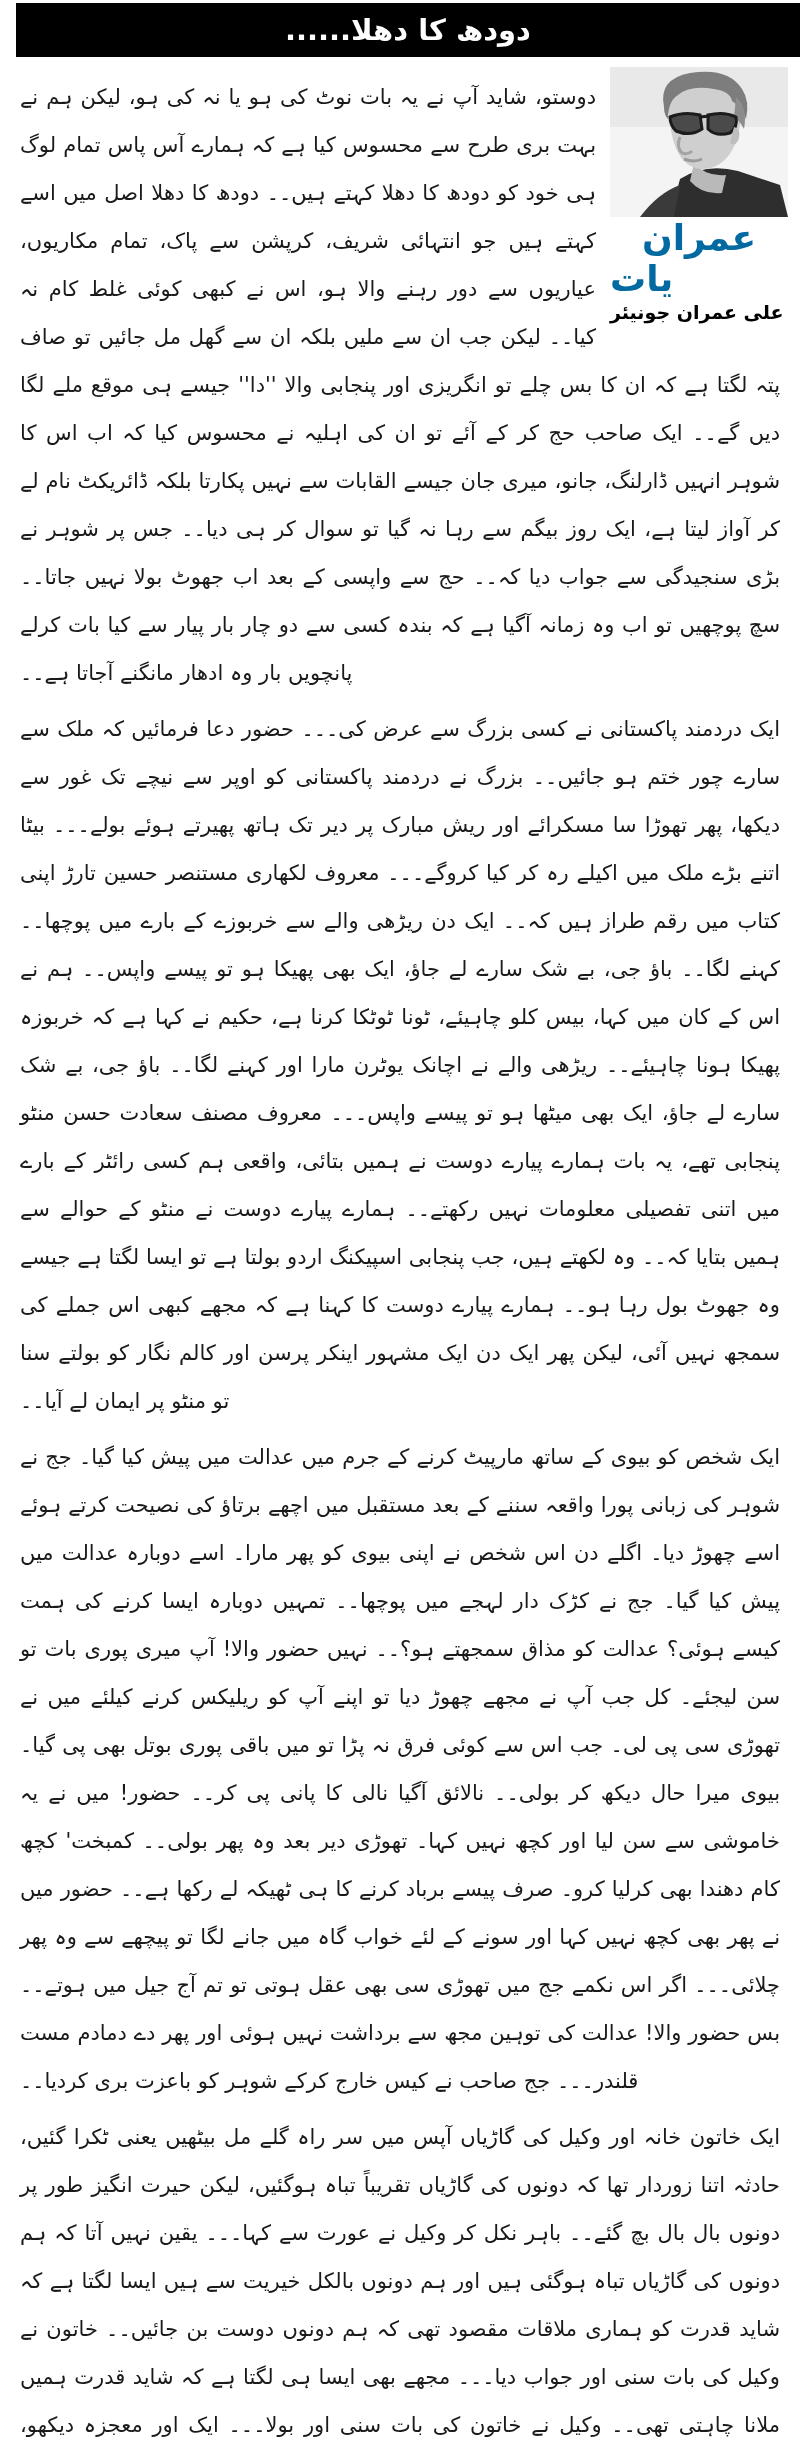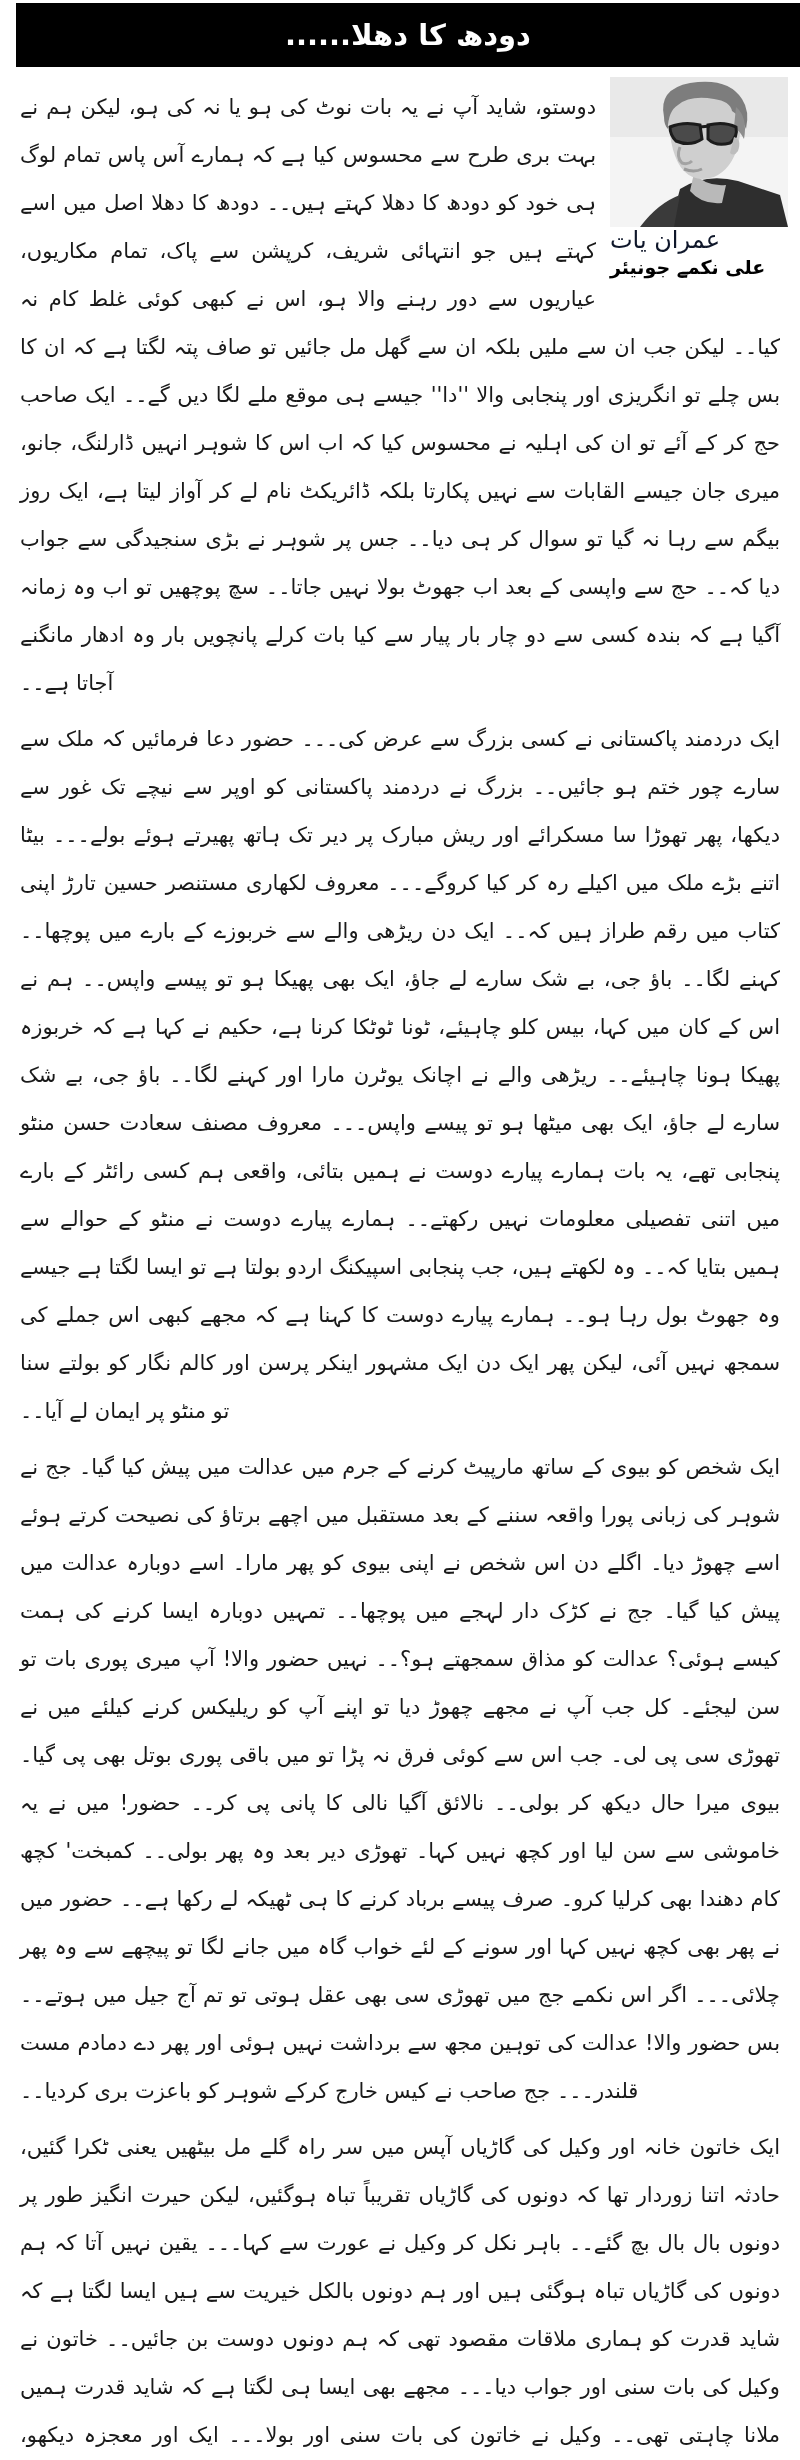--- a/index.html
+++ b/index.html
@@ -1,35 +1,35 @@
 <!DOCTYPE html>
 <html lang="ur"><head>
 <meta charset="utf-8">
 <style>
   html,body{margin:0;padding:0;}
   body{
     width:800px;height:2460px;background:#ffffff;color:#1a1a1a;
     font-family:"DejaVu Sans",sans-serif;overflow:hidden;
   }
   .header{
-    background:#000000;height:67px;border-top:3px solid #ffffff;box-sizing:border-box;
+    background:#000000;height:57px;border-top:3px solid #ffffff;box-sizing:border-box;
     display:flex;align-items:center;justify-content:center;margin-left:16px;
   }
   .header-title{color:#ffffff;font-size:29px;font-weight:bold;direction:rtl;}
   .article{
     direction:rtl;text-align:justify;text-align-last:left;
     padding:8px 12px 0 12px;font-size:21px;line-height:48px;
   }
   .article p{margin:8px;}
   .author-box{
     float:right;width:178px;margin:2px 0 6px 14px;text-align:center;direction:rtl;
   }
   .photo-frame{width:178px;height:150px;overflow:hidden;}
   .photo-frame svg{display:block;}
-  .column-logo{font-size:24px;font-weight:400;line-height:1.15;color:#0f172a;}
+  .column-logo{font-size:36px;font-weight:700;line-height:1.15;color:#0369a1;}
   .author-name{font-size:19px;font-weight:bold;line-height:1.3;color:#000;}
   .author-email{
     direction:ltr;font-size:13.5px;font-weight:bold;color:#111;
     border-bottom:2px solid #222;display:inline-block;padding-bottom:1px;margin-top:3px;
     font-family:"DejaVu Sans",sans-serif;
   }
 </style>
 </head>
 <body>
 
@@ -59,21 +59,21 @@
         <path d="M98 48 Q114 44 126 50 Q128 60 120 66 Q106 70 98 62 Z" fill="#4a4a4a" stroke="#1c1c1c" stroke-width="3"></path>
         <path d="M90 50 L100 49" stroke="#1c1c1c" stroke-width="3" fill="none"></path>
 
         <path d="M70 70 Q66 80 72 86 Q78 88 82 84" fill="none" stroke="#a3a3a3" stroke-width="3"></path>
         <path d="M74 92 Q84 96 92 92" fill="none" stroke="#9a9a9a" stroke-width="3"></path>
 
         <path d="M124 60 Q132 62 128 74 Q124 80 120 76 Z" fill="#bdbdbd"></path>
       </svg>
     </div>
     <div class="column-logo">عمران یات</div>
-    <div class="author-name">علی نکمے جونیئر</div>
+    <div class="author-name">علی عمران جونیئر</div>
   </aside>
 
   <p>دوستو، شاید آپ نے یہ بات نوٹ کی ہو یا نہ کی ہو، لیکن ہم نے بہت بری طرح سے محسوس کیا ہے کہ ہمارے آس پاس تمام لوگ ہی خود کو دودھ کا دھلا کہتے ہیں۔۔ دودھ کا دھلا اصل میں اسے کہتے ہیں جو انتہائی شریف، کرپشن سے پاک، تمام مکاریوں، عیاریوں سے دور رہنے والا ہو، اس نے کبھی کوئی غلط کام نہ کیا۔۔ لیکن جب ان سے ملیں بلکہ ان سے گھل مل جائیں تو صاف پتہ لگتا ہے کہ ان کا بس چلے تو انگریزی اور پنجابی والا ''دا'' جیسے ہی موقع ملے لگا دیں گے۔۔ ایک صاحب حج کر کے آئے تو ان کی اہلیہ نے محسوس کیا کہ اب اس کا شوہر انہیں ڈارلنگ، جانو، میری جان جیسے القابات سے نہیں پکارتا بلکہ ڈائریکٹ نام لے کر آواز لیتا ہے، ایک روز بیگم سے رہا نہ گیا تو سوال کر ہی دیا۔۔ جس پر شوہر نے بڑی سنجیدگی سے جواب دیا کہ۔۔ حج سے واپسی کے بعد اب جھوٹ بولا نہیں جاتا۔۔ سچ پوچھیں تو اب وہ زمانہ آگیا ہے کہ بندہ کسی سے دو چار بار پیار سے کیا بات کرلے پانچویں بار وہ ادھار مانگنے آجاتا ہے۔۔</p>
   <p>ایک دردمند پاکستانی نے کسی بزرگ سے عرض کی۔۔۔ حضور دعا فرمائیں کہ ملک سے سارے چور ختم ہو جائیں۔۔ بزرگ نے دردمند پاکستانی کو اوپر سے نیچے تک غور سے دیکھا، پھر تھوڑا سا مسکرائے اور ریش مبارک پر دیر تک ہاتھ پھیرتے ہوئے بولے۔۔۔ بیٹا اتنے بڑے ملک میں اکیلے رہ کر کیا کروگے۔۔۔ معروف لکھاری مستنصر حسین تارڑ اپنی کتاب میں رقم طراز ہیں کہ۔۔ ایک دن ریڑھی والے سے خربوزے کے بارے میں پوچھا۔۔ کہنے لگا۔۔ باؤ جی، بے شک سارے لے جاؤ، ایک بھی پھیکا ہو تو پیسے واپس۔۔ ہم نے اس کے کان میں کہا، بیس کلو چاہیئے، ٹونا ٹوٹکا کرنا ہے، حکیم نے کہا ہے کہ خربوزہ پھیکا ہونا چاہیئے۔۔ ریڑھی والے نے اچانک یوٹرن مارا اور کہنے لگا۔۔ باؤ جی، بے شک سارے لے جاؤ، ایک بھی میٹھا ہو تو پیسے واپس۔۔۔ معروف مصنف سعادت حسن منٹو پنجابی تھے، یہ بات ہمارے پیارے دوست نے ہمیں بتائی، واقعی ہم کسی رائٹر کے بارے میں اتنی تفصیلی معلومات نہیں رکھتے۔۔ ہمارے پیارے دوست نے منٹو کے حوالے سے ہمیں بتایا کہ۔۔ وہ لکھتے ہیں، جب پنجابی اسپیکنگ اردو بولتا ہے تو ایسا لگتا ہے جیسے وہ جھوٹ بول رہا ہو۔۔ ہمارے پیارے دوست کا کہنا ہے کہ مجھے کبھی اس جملے کی سمجھ نہیں آئی، لیکن پھر ایک دن ایک مشہور اینکر پرسن اور کالم نگار کو بولتے سنا تو منٹو پر ایمان لے آیا۔۔</p>
   <p>ایک شخص کو بیوی کے ساتھ مارپیٹ کرنے کے جرم میں عدالت میں پیش کیا گیا۔ جج نے شوہر کی زبانی پورا واقعہ سننے کے بعد مستقبل میں اچھے برتاؤ کی نصیحت کرتے ہوئے اسے چھوڑ دیا۔ اگلے دن اس شخص نے اپنی بیوی کو پھر مارا۔ اسے دوبارہ عدالت میں پیش کیا گیا۔ جج نے کڑک دار لہجے میں پوچھا۔۔ تمہیں دوبارہ ایسا کرنے کی ہمت کیسے ہوئی؟ عدالت کو مذاق سمجھتے ہو؟۔۔ نہیں حضور والا! آپ میری پوری بات تو سن لیجئے۔ کل جب آپ نے مجھے چھوڑ دیا تو اپنے آپ کو ریلیکس کرنے کیلئے میں نے تھوڑی سی پی لی۔ جب اس سے کوئی فرق نہ پڑا تو میں باقی پوری بوتل بھی پی گیا۔ بیوی میرا حال دیکھ کر بولی۔۔ نالائق آگیا نالی کا پانی پی کر۔۔ حضور! میں نے یہ خاموشی سے سن لیا اور کچھ نہیں کہا۔ تھوڑی دیر بعد وہ پھر بولی۔۔ کمبخت' کچھ کام دھندا بھی کرلیا کرو۔ صرف پیسے برباد کرنے کا ہی ٹھیکہ لے رکھا ہے۔۔ حضور میں نے پھر بھی کچھ نہیں کہا اور سونے کے لئے خواب گاہ میں جانے لگا تو پیچھے سے وہ پھر چلائی۔۔۔ اگر اس نکمے جج میں تھوڑی سی بھی عقل ہوتی تو تم آج جیل میں ہوتے۔۔ بس حضور والا! عدالت کی توہین مجھ سے برداشت نہیں ہوئی اور پھر دے دمادم مست قلندر۔۔۔ جج صاحب نے کیس خارج کرکے شوہر کو باعزت بری کردیا۔۔</p>
   <p>ایک خاتون خانہ اور وکیل کی گاڑیاں آپس میں سر راہ گلے مل بیٹھیں یعنی ٹکرا گئیں، حادثہ اتنا زوردار تھا کہ دونوں کی گاڑیاں تقریباً تباہ ہوگئیں، لیکن حیرت انگیز طور پر دونوں بال بال بچ گئے۔۔ باہر نکل کر وکیل نے عورت سے کہا۔۔۔ یقین نہیں آتا کہ ہم دونوں کی گاڑیاں تباہ ہوگئی ہیں اور ہم دونوں بالکل خیریت سے ہیں ایسا لگتا ہے کہ شاید قدرت کو ہماری ملاقات مقصود تھی کہ ہم دونوں دوست بن جائیں۔۔ خاتون نے وکیل کی بات سنی اور جواب دیا۔۔۔ مجھے بھی ایسا ہی لگتا ہے کہ شاید قدرت ہمیں ملانا چاہتی تھی۔۔ وکیل نے خاتون کی بات سنی اور بولا۔۔۔ ایک اور معجزہ دیکھو، میری گاڑی تو بالکل تباہ ہوگئی لیکن اس میں رکھی شیمپیئین کی بوتل بالکل محفوظ ہے، چلو مل کر اس حادثاتی ملاقات کو انجوائے کرتے ہیں۔۔ وکیل نے بوتل عورت کے حوالے کرتے ہوئے کہا۔۔ عورت نے جلدی سے بوتل کھولی اور غٹاغٹ کرکے آدھی پی گئی اور پھر نشیلی آنکھوں سے وکیل کا جائزہ لیتے ہوئے بوتل واپس وکیل کے حوالے کردی، وکیل نے بوتل کا ڈھکن بند کیا اور بوتل عورت کی گاڑی کی ڈگی میں رکھ دی۔۔ عورت نے حیرت سے پوچھا۔۔ مسٹر ایڈووکیٹ، کیا آپ نہیں پیو گے؟؟۔۔ نہیں، میں پولیس کا انتظار کر رہا ہوں کہ آکر دیکھے کہ نشے میں گاڑی کون چلا رہا تھا؟ وکیل نے کندھے اچکاتے ہوئے جواب دیا۔۔۔!!</p>
 
 </div>
 
 </body></html>

